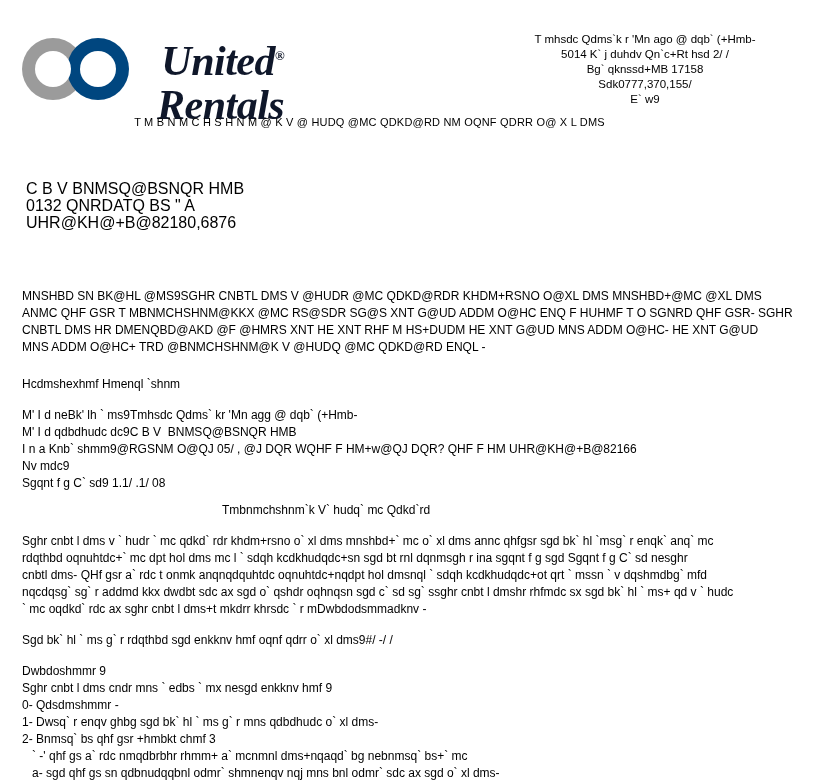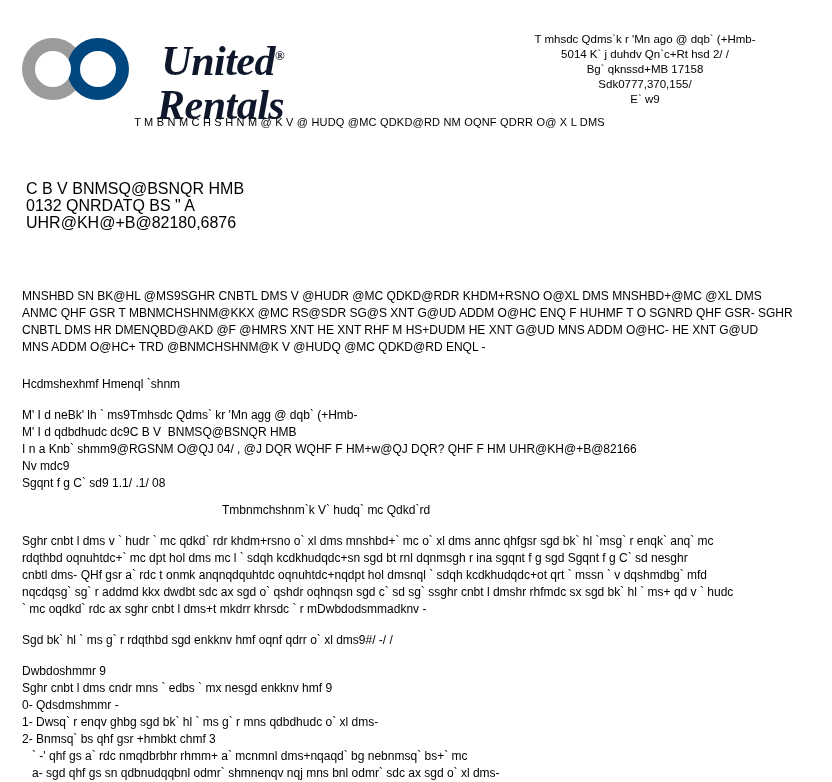--- a/index.html
+++ b/index.html
@@ -198,21 +198,21 @@
 MNS ADDM O@HC+ TRD @BNMCHSHNM@K V @HUDQ @MC QDKD@RD ENQL -</div>
 
     <div class="spacer-20"></div>
 
     <div class="para">Hcdmshexhmf Hmenql `shnm</div>
 
     <div class="spacer-14"></div>
 
     <div class="para">M' I d neBk' lh ` ms9Tmhsdc Qdms` kr 'Mn agg @ dqb` (+Hmb-</div>
     <div class="para">M' I d qdbdhudc dc9C B V  BNMSQ@BSNQR HMB</div>
-    <div class="para">I n a Knb` shmm9@RGSNM O@QJ 04/ , @J DQR WQHF F HM+w@QJ DQR? QHF F HM UHR@KH@+B@82166</div>
+    <div class="para">I n a Knb` shmm9@RGSNM O@QJ 05/ , @J DQR WQHF F HM+w@QJ DQR? QHF F HM UHR@KH@+B@82166</div>
     <div class="para">Nv mdc9</div>
     <div class="para">Sgqnt f g C` sd9 1.1/ .1/ 08</div>
 
     <div class="spacer-10"></div>
 
     <div class="para indent-center">Tmbnmchshnm`k V` hudq` mc Qdkd`rd</div>
 
     <div class="spacer-14"></div>
 
     <div class="para">Sghr cnbt l dms v ` hudr ` mc qdkd` rdr khdm+rsno o` xl dms mnshbd+` mc o` xl dms annc qhfgsr sgd bk` hl `msg` r enqk` anq` mc

